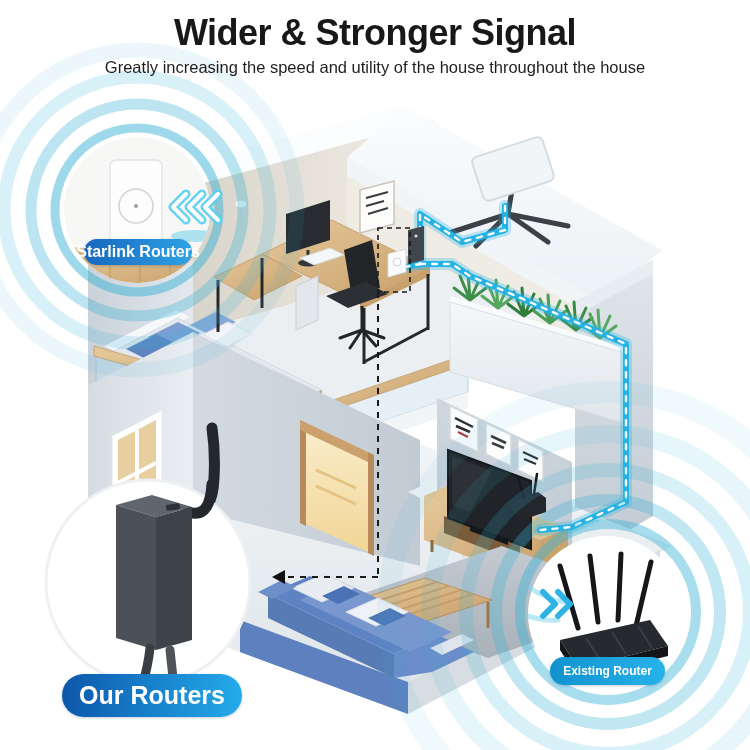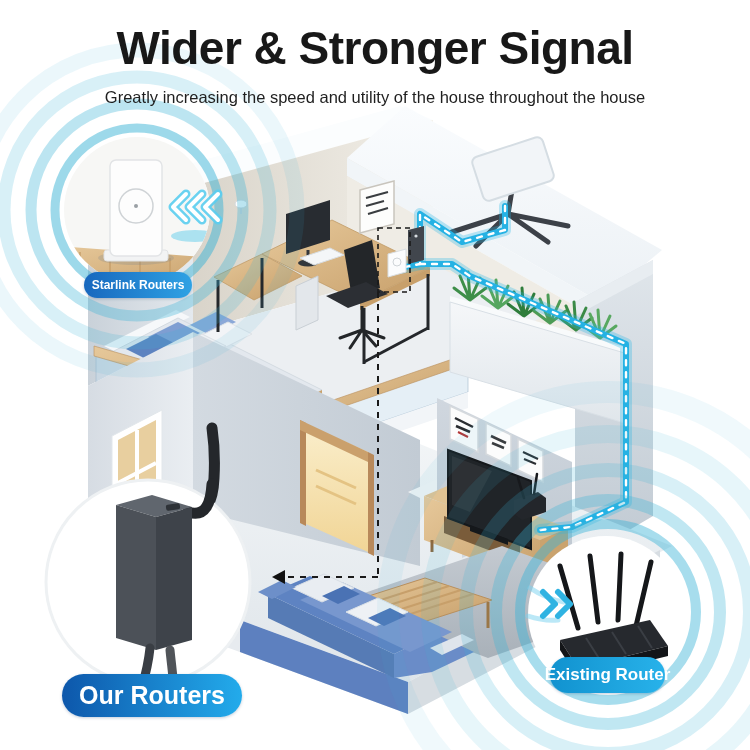--- a/index.html
+++ b/index.html
@@ -3,32 +3,32 @@
 <meta charset="utf-8">
 <style>
   html,body{margin:0;padding:0;}
   body{
     width:750px;height:750px;position:relative;overflow:hidden;
     background:#ffffff;
     font-family:"Liberation Sans", sans-serif;
   }
   .scene-svg{position:absolute;left:0;top:0;z-index:1;}
   .header{position:absolute;top:8px;left:0;width:750px;text-align:center;z-index:5;}
-  .header h1{margin:13px;font-size:46px;font-weight:800;letter-spacing:-0.5px;color:#181818;}
+  .header h1{margin:4px;font-size:36px;font-weight:800;letter-spacing:-0.5px;color:#181818;}
   .header p{margin:3px 0 0;font-size:16.5px;color:#1f1f1f;}
   .pill{
     position:absolute;z-index:6;display:flex;align-items:center;justify-content:center;
     color:#ffffff;font-weight:bold;border-radius:999px;white-space:nowrap;
     box-shadow:0 1px 3px rgba(20,60,110,.25);
   }
-  .pill-starlink{left:84px;top:239px;width:108px;height:26px;font-size:12px;
-    background:linear-gradient(90deg,#1767be,#2fa2e4);margin-top:33px;}
+  .pill-starlink{left:84px;top:239px;width:108px;height:26px;font-size:16px;
+    background:linear-gradient(90deg,#1767be,#2fa2e4);}
   .pill-adapter{left:62px;top:674px;width:180px;height:43px;font-size:25px;
     background:linear-gradient(90deg,#0d57ab,#23abeb);}
-  .pill-existing{left:550px;top:657px;width:115px;height:36px;font-size:17px;
+  .pill-existing{left:550px;top:657px;width:115px;height:28px;font-size:12px;
     background:linear-gradient(90deg,#1192cf,#28b2ea);}
 </style>
 </head>
 <body>
 
 <div class="header">
   <h1>Wider &amp; Stronger Signal</h1>
   <p>Greatly increasing the speed and utility of the house throughout the house</p>
 </div>
 

